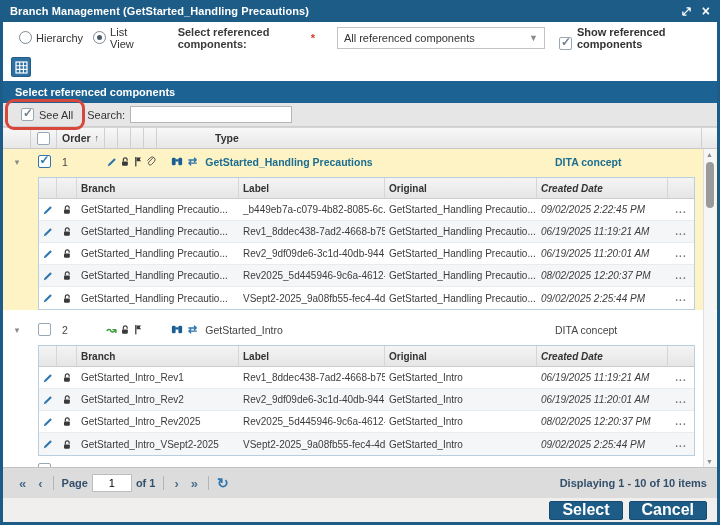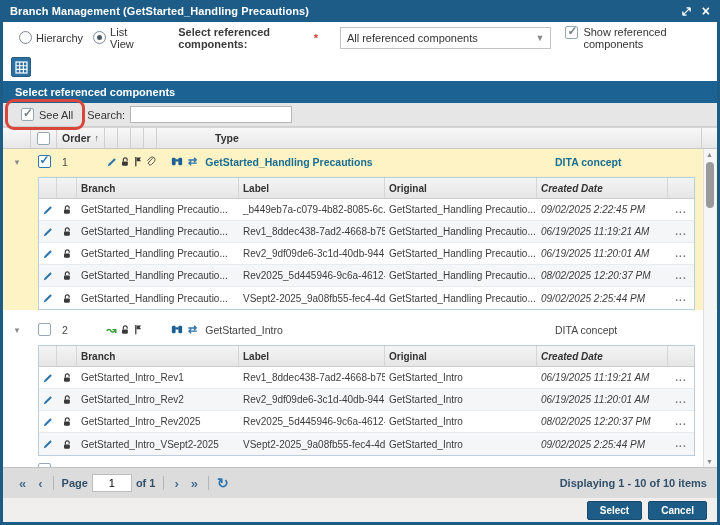--- a/index.html
+++ b/index.html
@@ -21,21 +21,21 @@
              display:flex; align-items:center; padding:0 16px; font-size:11px; color:#333; }
   .radio { width:13px; height:13px; border:1px solid #7d8a96; border-radius:50%; background:#fff; position:relative; flex:0 0 auto; }
   .radio.selected::after { content:""; position:absolute; left:3px; top:3px; width:5px; height:5px; border-radius:50%; background:#4a5a66; }
   .rlabel { margin:0 10px 0 4px; }
   .sel-label { margin-left:22px; font-weight:bold; color:#3a3a3a; }
   .req { color:#d43b2a; font-weight:bold; margin-right:6px; }
   .dropdown { width:253px; height:22px; border:1px solid #c3c3c3; background:#fff; display:flex; align-items:center;
               padding:0 6px; margin-left:16px; }
   .dropdown .val { font-size:11px; color:#333; }
   .dropdown .arrow { margin-left:auto; color:#8a8a8a; font-size:9px; }
-  .show-ref { display:flex; align-items:flex-start; margin-left:14px; }
+  .show-ref { display:flex; align-items:flex-end; margin-left:14px;font-weight:bold; }
   .cb { width:13px; height:13px; border:1px solid #97a7b4; border-radius:2px; background:#fff; position:relative; flex:0 0 auto; }
   .cb.checked-gray::after { content:"✓"; position:absolute; left:1px; top:-3px; color:#6f7f8d; font-size:12px; font-weight:bold; }
   .cb.checked-blue { border-color:#2e76ad; }
   .cb.checked-blue::after { content:"✓"; position:absolute; left:1px; top:-3px; color:#2e76ad; font-size:12px; font-weight:bold; }
   .cblabel { margin-left:5px; }
 
   
   .grid-row { position:absolute; top:53px; left:0; right:0; height:28px; background:#fff; }
   .grid-btn { position:absolute; left:8px; top:4px; width:20px; height:20px; background:#2d71a3;
               border:1px solid #265e88; border-radius:2px; display:flex; align-items:center; justify-content:center; }
@@ -104,21 +104,21 @@
   .pg-ic { color:#4a6f8f; font-size:13px; font-weight:bold; padding:0 6px; }
   .pg-sep { width:1px; height:14px; background:#b5b5b5; margin:0 4px; }
   .pg-label { font-weight:bold; color:#33506b; margin:0 4px; }
   .page-input { width:40px; height:18px; border:1px solid #bdbdbd; text-align:center; font-size:11px; background:#fff; font-family:"Liberation Sans", sans-serif; }
   .refresh-ic { color:#2e76ad; font-size:14px; font-weight:bold; padding:0 4px; }
   .pg-status { margin-left:auto; font-weight:bold; color:#33506b; }
 
   
   .footer { position:absolute; left:0; right:0; bottom:0; height:24px; background:#f0efed;
             display:flex; align-items:center; justify-content:flex-end; gap:6px; padding:0 10px; }
-  .btn { background:#1d5c87; color:#fff; font-size:10px; font-weight:bold; border:1px solid #164a6e;
+  .btn { background:#1d5c87; color:#fff; font-size:16px; font-weight:bold; border:1px solid #164a6e;
          border-radius:2px; height:19px; padding:0 12px; display:flex; align-items:center; font-family:"Liberation Sans", sans-serif; }
 
   svg { display:block; }
 </style>
 </head>
 <body>
 
 <div class="dialog">
 
   <div class="title-bar">

